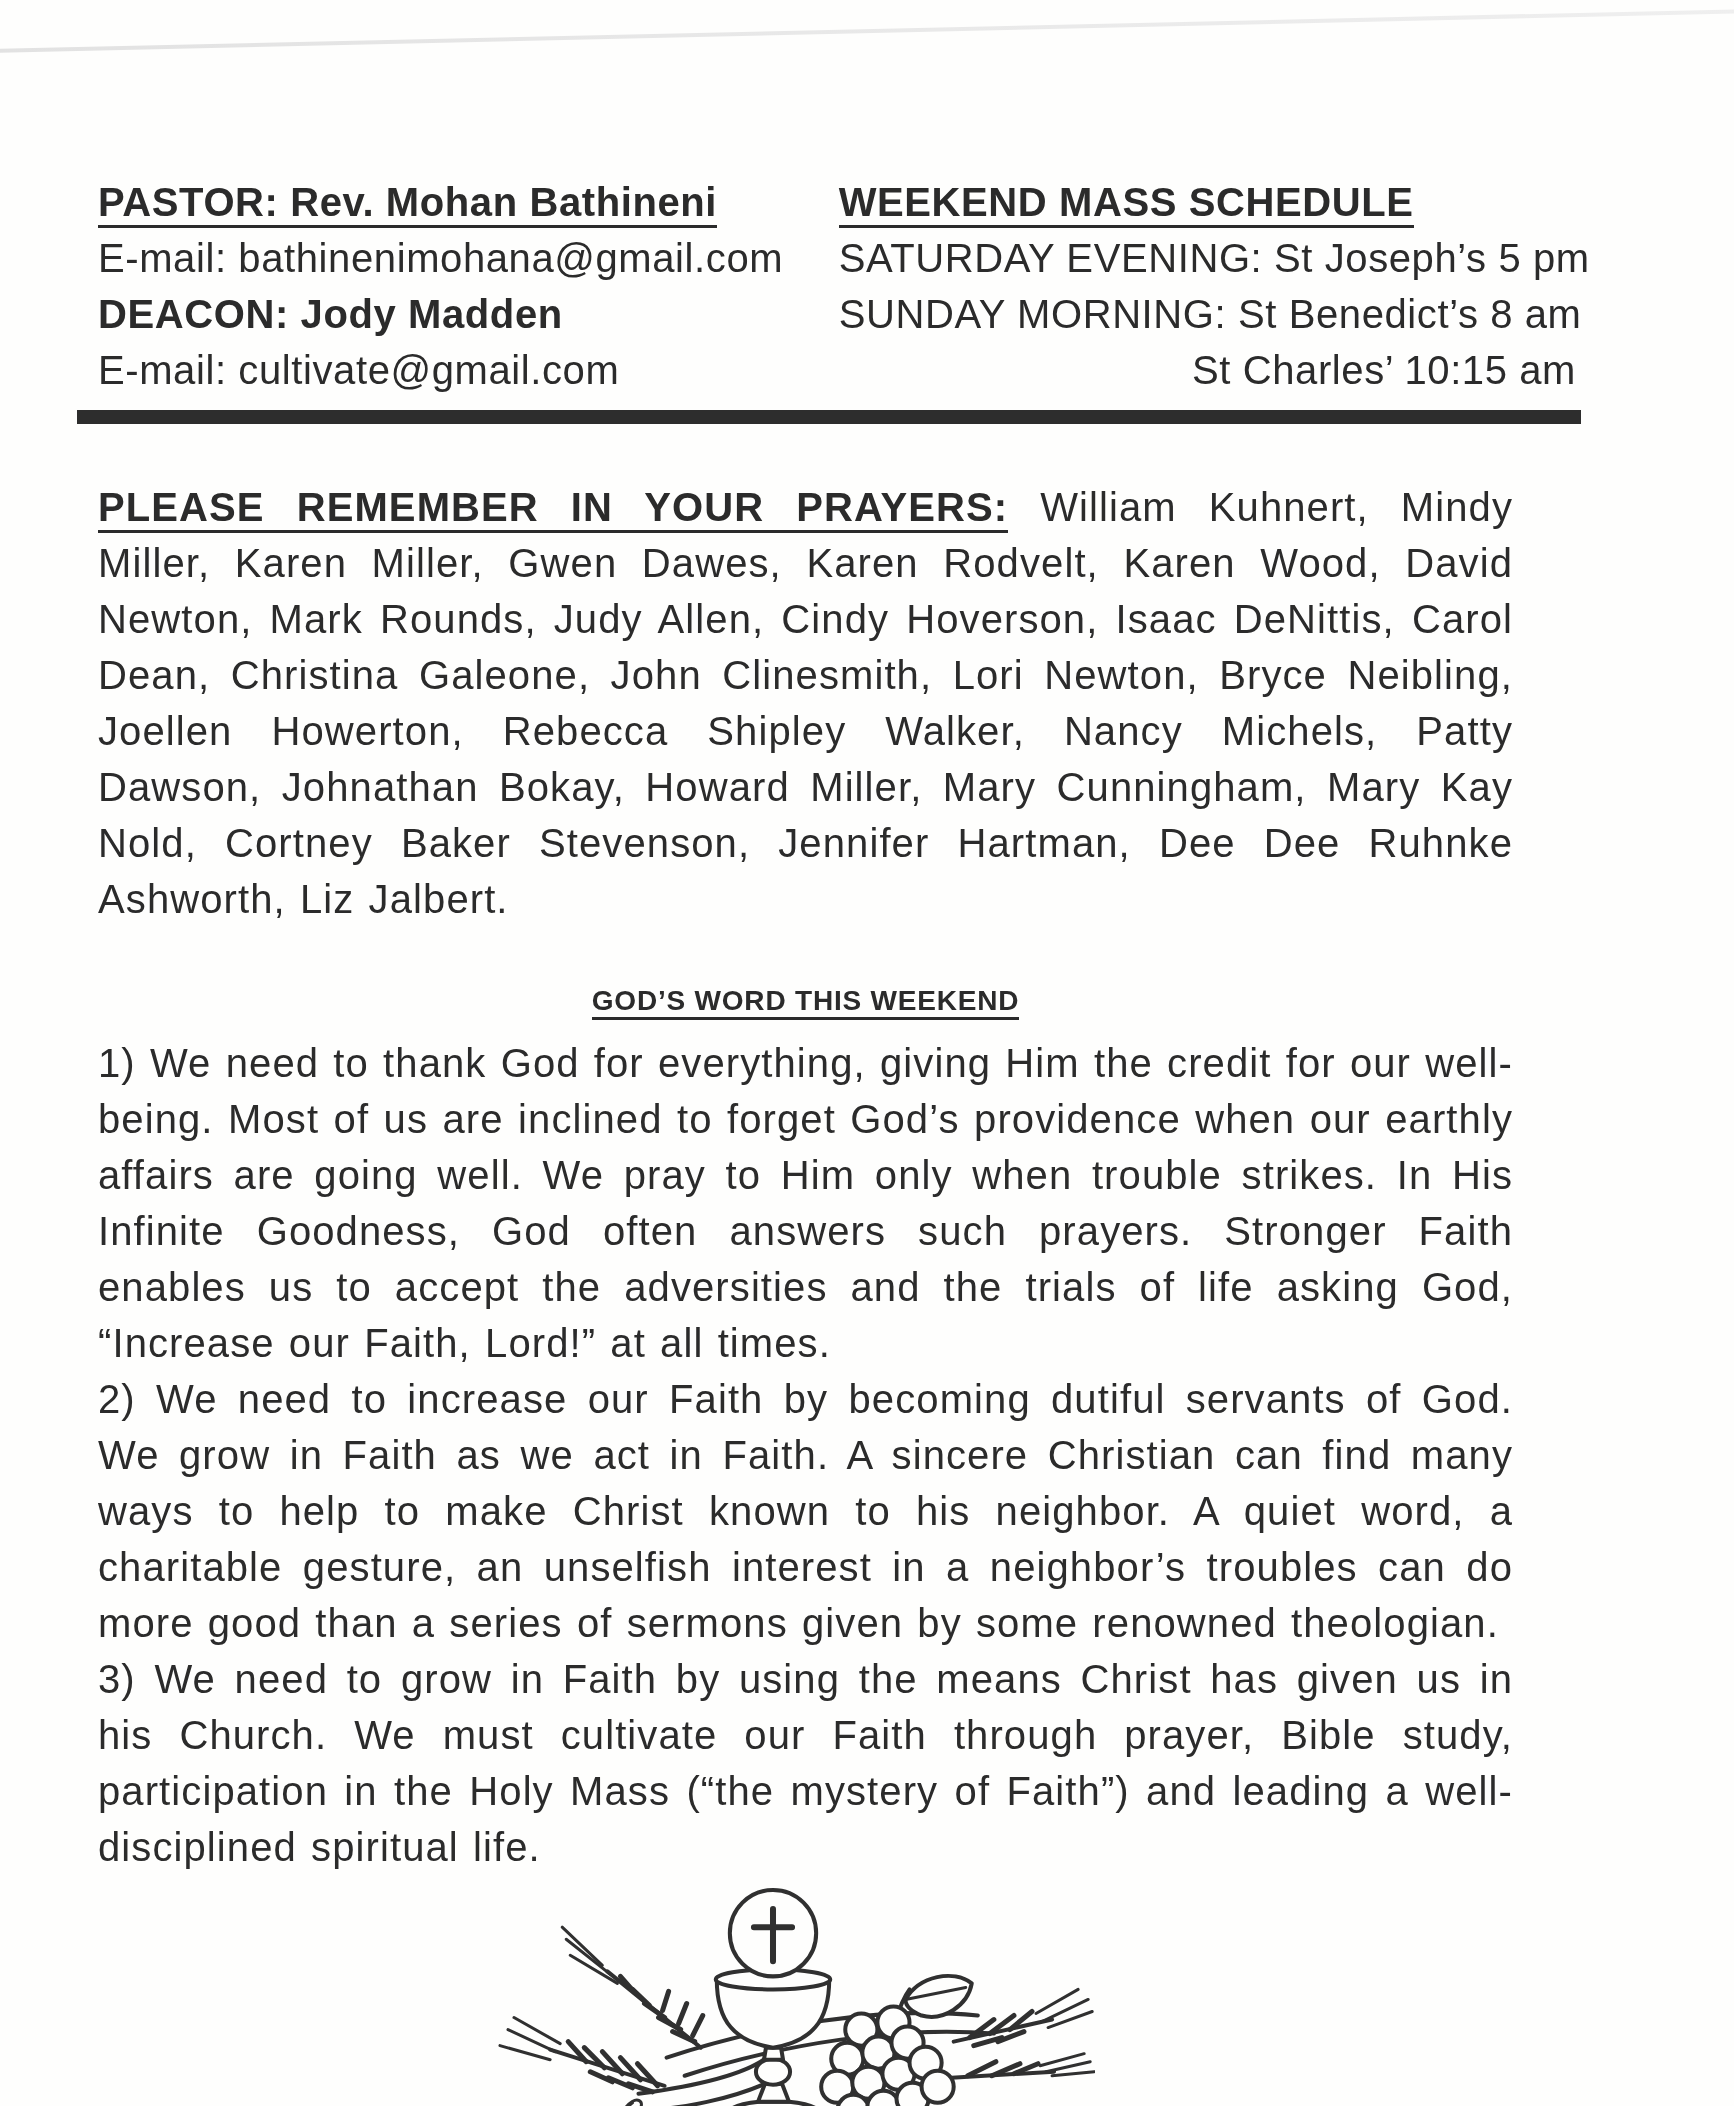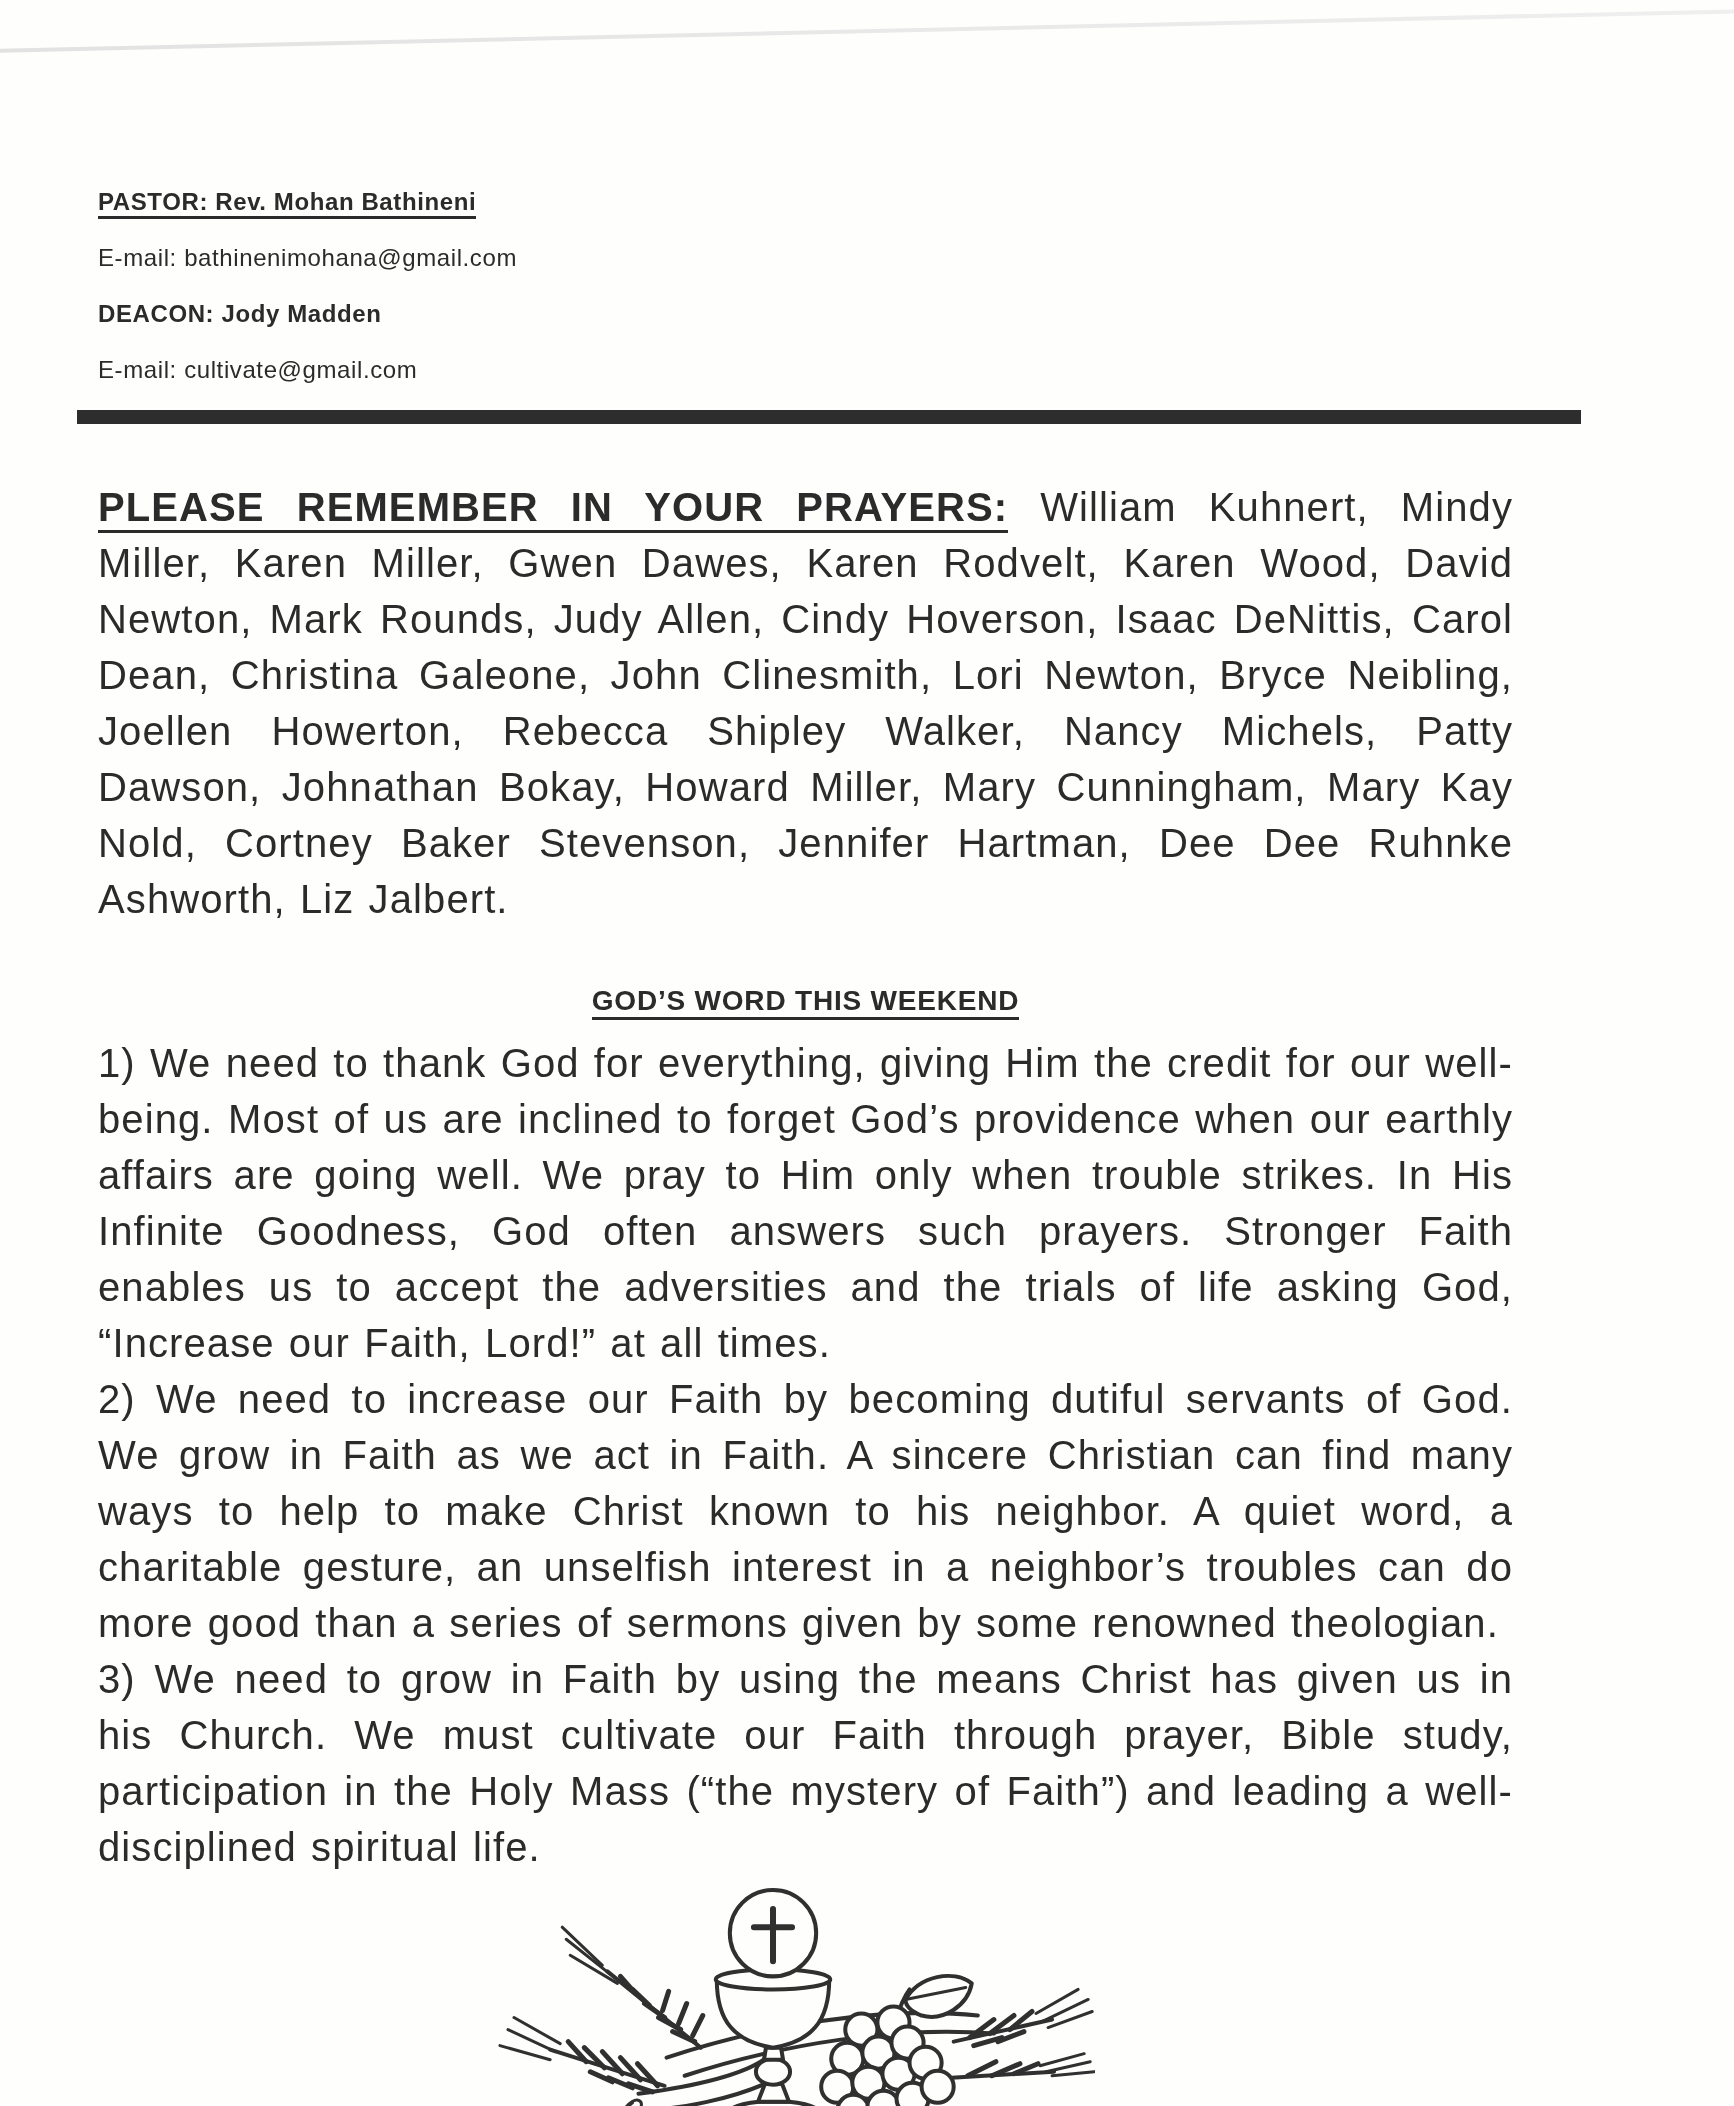--- a/index.html
+++ b/index.html
@@ -14,21 +14,21 @@
     overflow:hidden;
   }
   .scan-artifact{
     position:absolute;top:29px;left:-11.7px;width:1765px;height:3.9px;
     background:linear-gradient(to right,#e2e2e2,#efefef);
     transform:rotate(-1.3deg);
   }
   .header{
     display:grid;
     grid-template-columns:683px 1fr;
-    font-size:24px;
+    font-size:40px;
     line-height:56px;
     letter-spacing:0.6px;
     gap:44px;
   }
   .hline{white-space:nowrap;}
   .bold{font-weight:bold;}
   .u{border-bottom:3.9px solid #2b2b2b;padding-bottom:1px;}
   .sched-col{padding-left:13.7px;}
   .sched-title-row{white-space:nowrap;}
   .sched-last{text-align:right;padding-right:13.7px;}
@@ -68,20 +68,26 @@
 
 <div class="page">
   <div class="scan-artifact"></div>
 
   <div class="header">
     <div>
       <div class="hline"><span class="bold u">PASTOR: Rev. Mohan Bathineni</span></div>
       <div class="hline">E-mail: bathinenimohana@gmail.com</div>
       <div class="hline bold">DEACON: Jody Madden</div>
       <div class="hline">E-mail: cultivate@gmail.com</div>
+    </div>
+    <div class="sched-col">
+      <div class="sched-title-row"><span class="bold u">WEEKEND MASS SCHEDULE</span></div>
+      <div class="hline">SATURDAY EVENING: St Joseph’s 5 pm</div>
+      <div class="hline">SUNDAY MORNING: St Benedict’s 8 am</div>
+      <div class="hline sched-last">St Charles’ 10:15 am</div>
     </div>
   </div>
 
   <div class="rule"></div>
 
   <p class="bodytext prayers"><span class="bold u">PLEASE REMEMBER IN YOUR PRAYERS:</span><span> William Kuhnert, Mindy Miller, Karen Miller, Gwen Dawes, Karen Rodvelt, Karen Wood, David Newton, Mark Rounds, Judy Allen, Cindy Hoverson, Isaac DeNittis, Carol Dean, Christina Galeone, John Clinesmith, Lori Newton, Bryce Neibling, Joellen Howerton, Rebecca Shipley Walker, Nancy Michels, Patty Dawson, Johnathan Bokay, Howard Miller, Mary Cunningham, Mary Kay Nold, Cortney Baker Stevenson, Jennifer Hartman, Dee Dee Ruhnke Ashworth, Liz Jalbert.</span></p>
 
   <div class="gw-title-row"><span class="u">GOD’S WORD THIS WEEKEND</span></div>
 
   <div class="gw-block">

